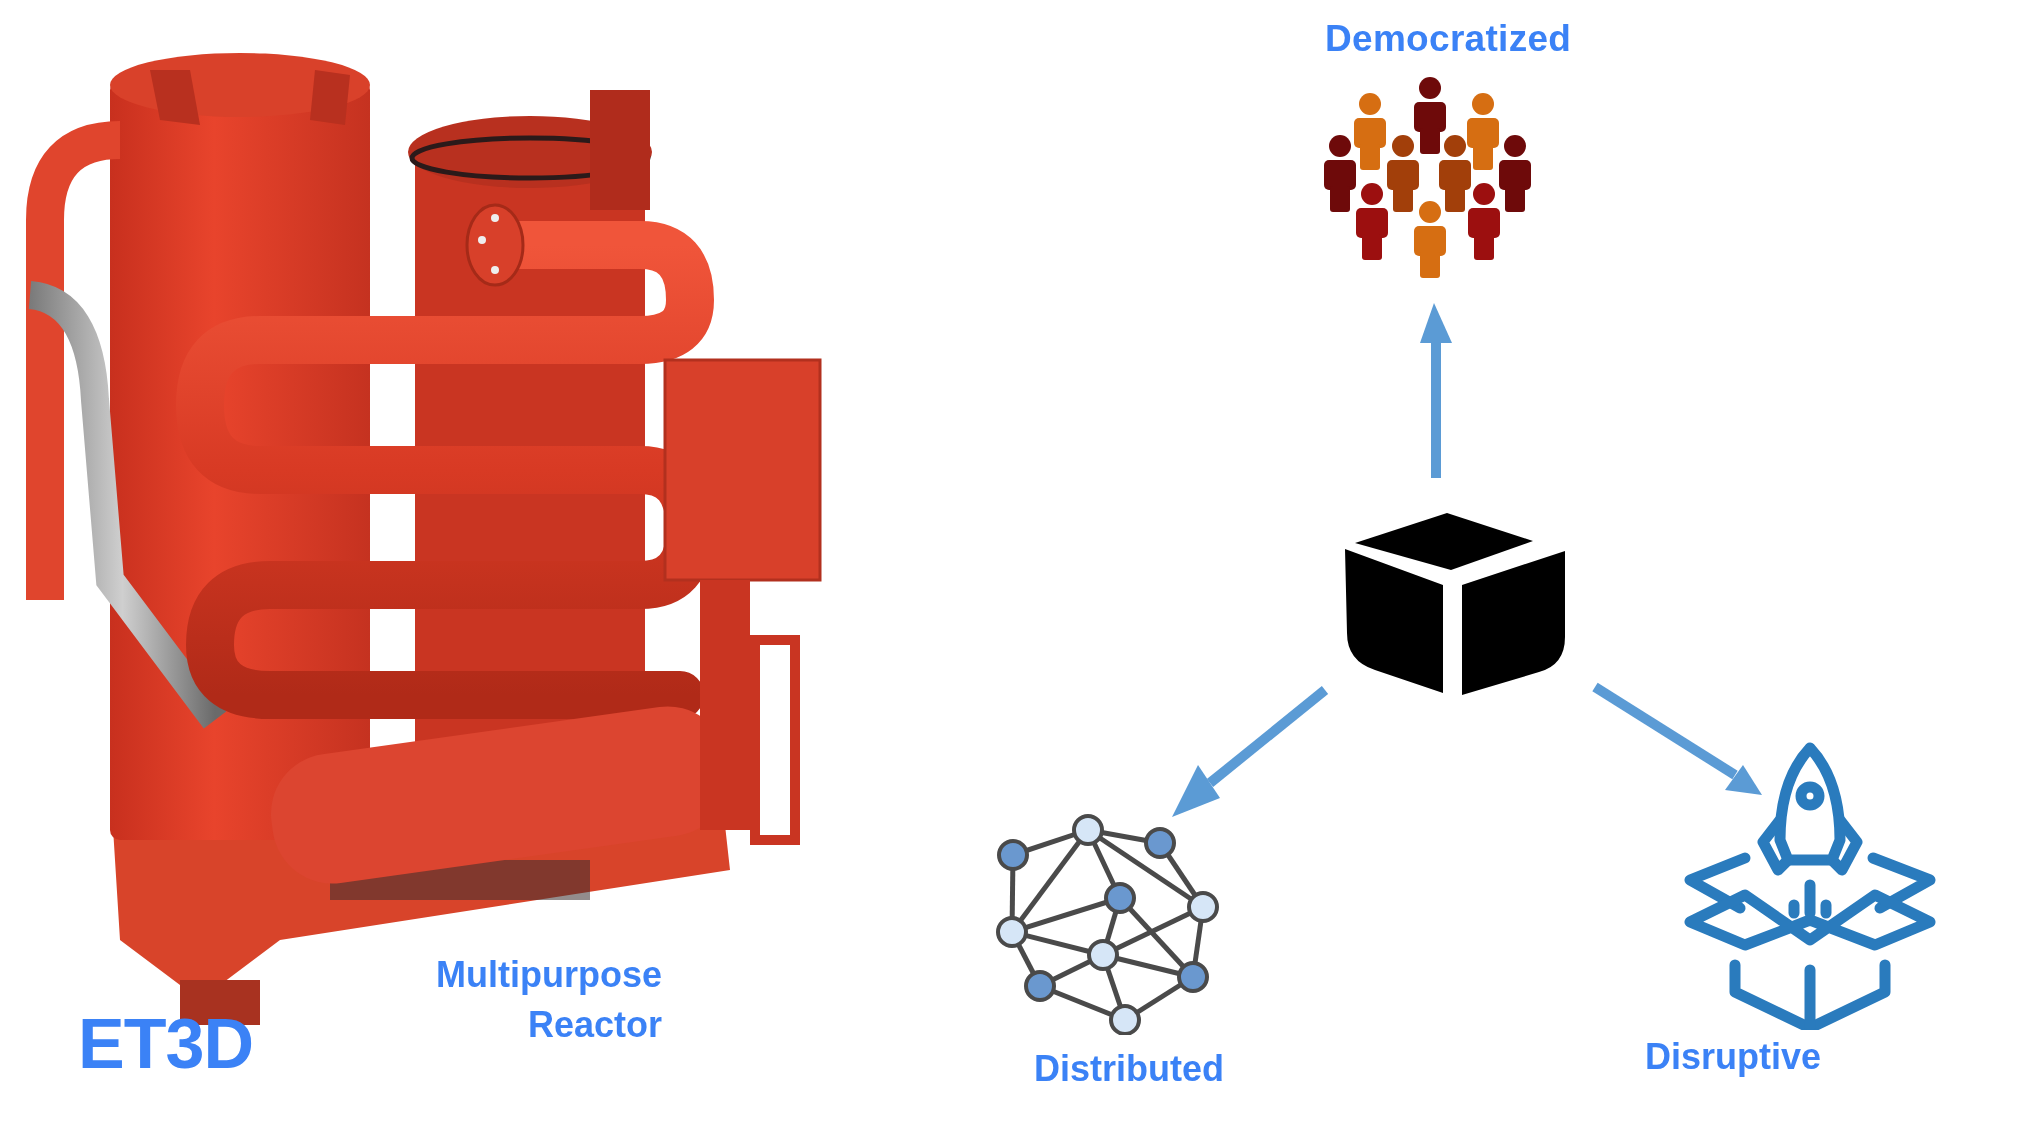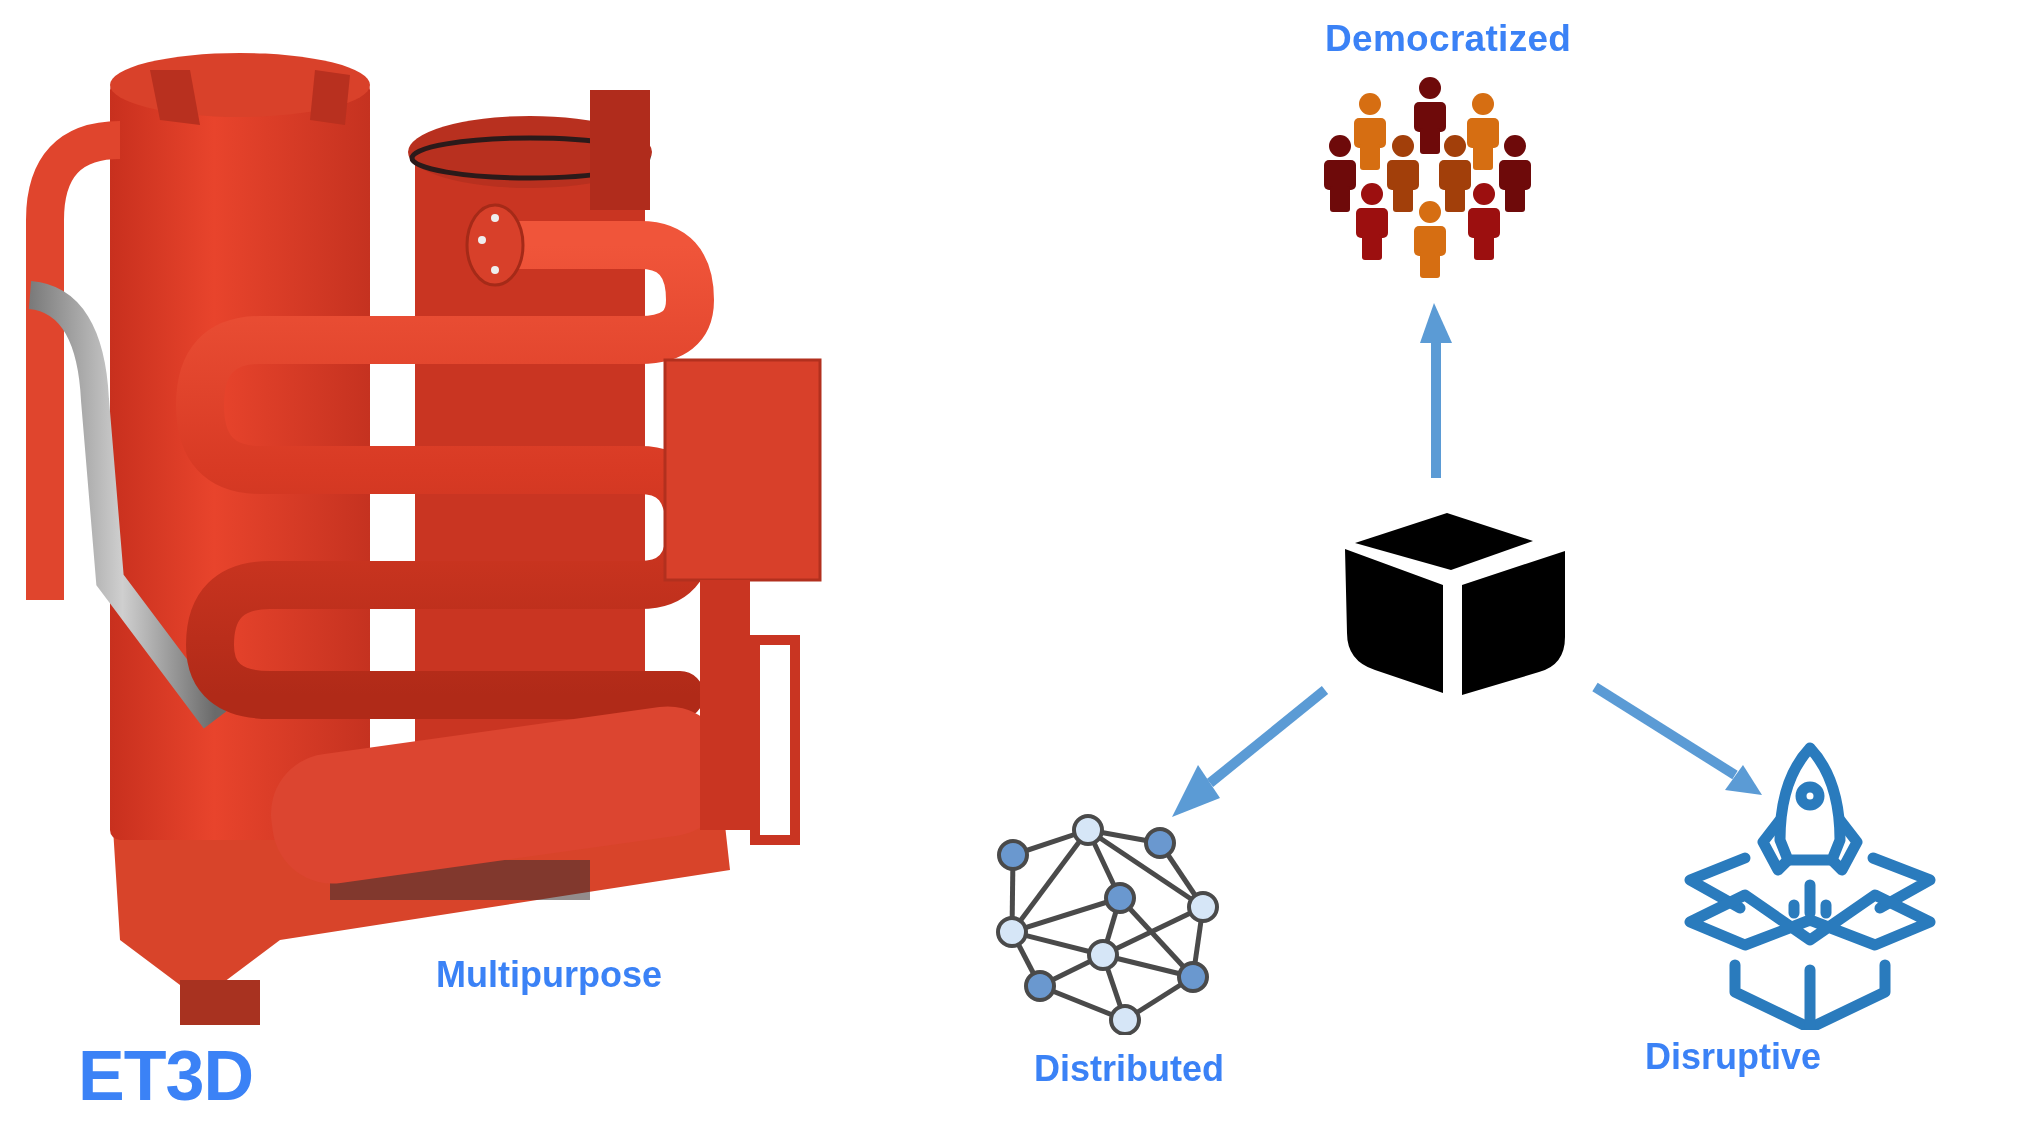--- a/index.html
+++ b/index.html
@@ -3,21 +3,21 @@
 <meta charset="utf-8">
 <style>
   html, body { margin:0; padding:0; background:#ffffff; }
   body { width:2033px; height:1141px; position:relative; overflow:hidden;
          font-family:"Liberation Sans", "DejaVu Sans", sans-serif; }
   .label { position:absolute; font-weight:bold; color:#3b82f6; white-space:nowrap;
            font-family:"Liberation Sans", "DejaVu Sans", sans-serif; }
   #lbl-democratized { left:1325px; top:18px; font-size:37px; letter-spacing:0.3px; }
   #lbl-distributed { left:1002px; top:1048px; font-size:36px;margin-left:32px; }
   #lbl-disruptive { left:1645px; top:1036px; font-size:36px; }
-  #lbl-et3d { left:78px; top:1036px; font-size:70px; letter-spacing:-1px; }
+  #lbl-et3d { left:78px; top:1004px; font-size:70px; letter-spacing:-1px; }
   #lbl-reactor { left:392px; top:950px; font-size:36px; text-align:right; line-height:50px; width:270px; }
   svg { position:absolute; }
 </style>
 </head>
 <body>
 
 <svg width="830" height="1010" style="left:0;top:40px;" viewBox="0 0 830 1010">
   <defs>
     <linearGradient id="tankGrad" x1="0" x2="1" y1="0" y2="0">
       <stop offset="0" stop-color="#c8301e"></stop>
@@ -78,20 +78,21 @@
   <g>
     <rect x="665" y="320" width="155" height="220" fill="#d8402a" stroke="#b2301e" stroke-width="3"></rect>
     <rect x="700" y="540" width="50" height="250" fill="#c93522"></rect>
     <rect x="755" y="600" width="40" height="200" fill="none" stroke="#c93522" stroke-width="10"></rect>
   </g>
 </svg>
 
 <div id="lbl-et3d" class="label">ET3D</div>
 <div id="lbl-reactor" class="label">
   <div>Multipurpose</div>
+  <div>Reactor</div>
 </div>
 <div id="lbl-democratized" class="label">Democratized</div>
 <div id="lbl-distributed" class="label">Distributed</div>
 <div id="lbl-disruptive" class="label">Disruptive</div>
 
 <svg width="230" height="220" style="left:1320px;top:68px;" viewBox="0 0 230 220">
   <g id="people">
       <g>
         <circle cx="110" cy="20" r="11" fill="#6e0a0a"></circle>
         <rect x="94" y="34" width="32" height="30" rx="5" fill="#6e0a0a"></rect>

